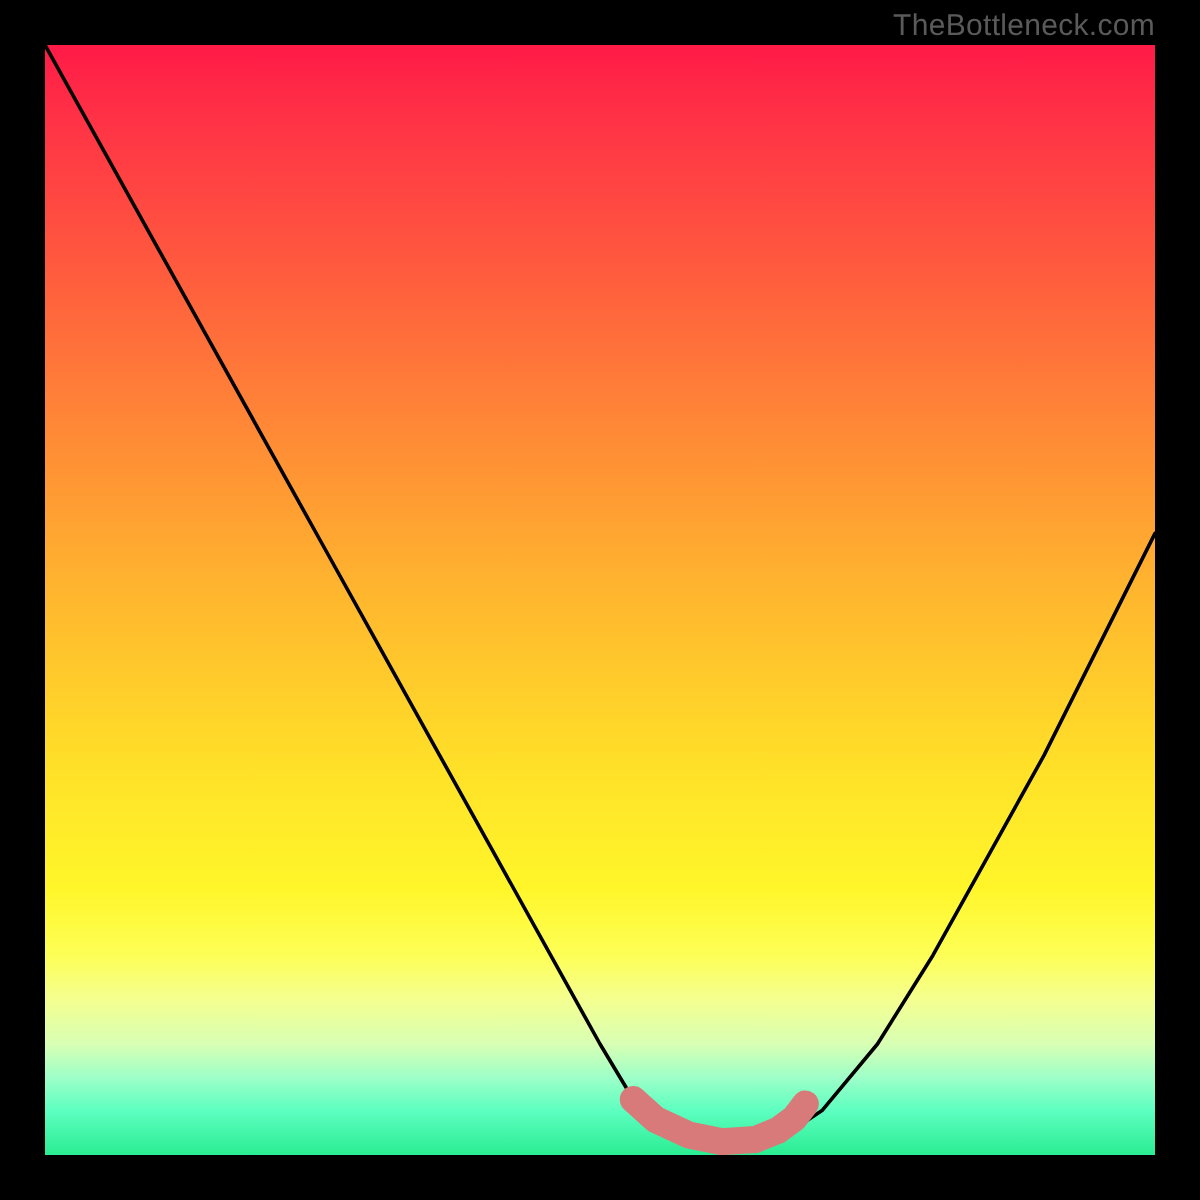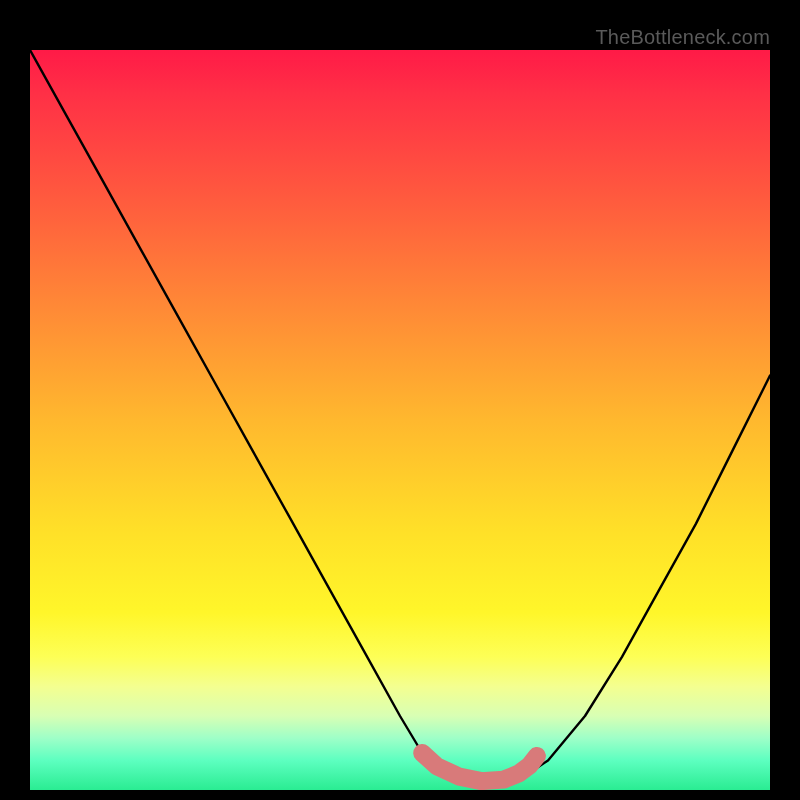--- a/index.html
+++ b/index.html
@@ -11,21 +11,20 @@
     overflow: hidden;
     font-family: Arial, Helvetica, sans-serif;
   }
   .frame {
     position: absolute;
     left: 0;
     top: 0;
     width: 800px;
     height: 768px;
     background: #000;
-    margin-top: 20px;
   }
   .plot {
     position: absolute;
     left: 30px;
     top: 30px;
     width: 740px;
     height: 740px;
     background: linear-gradient(
       to bottom,
       #ff1a47 0%,

